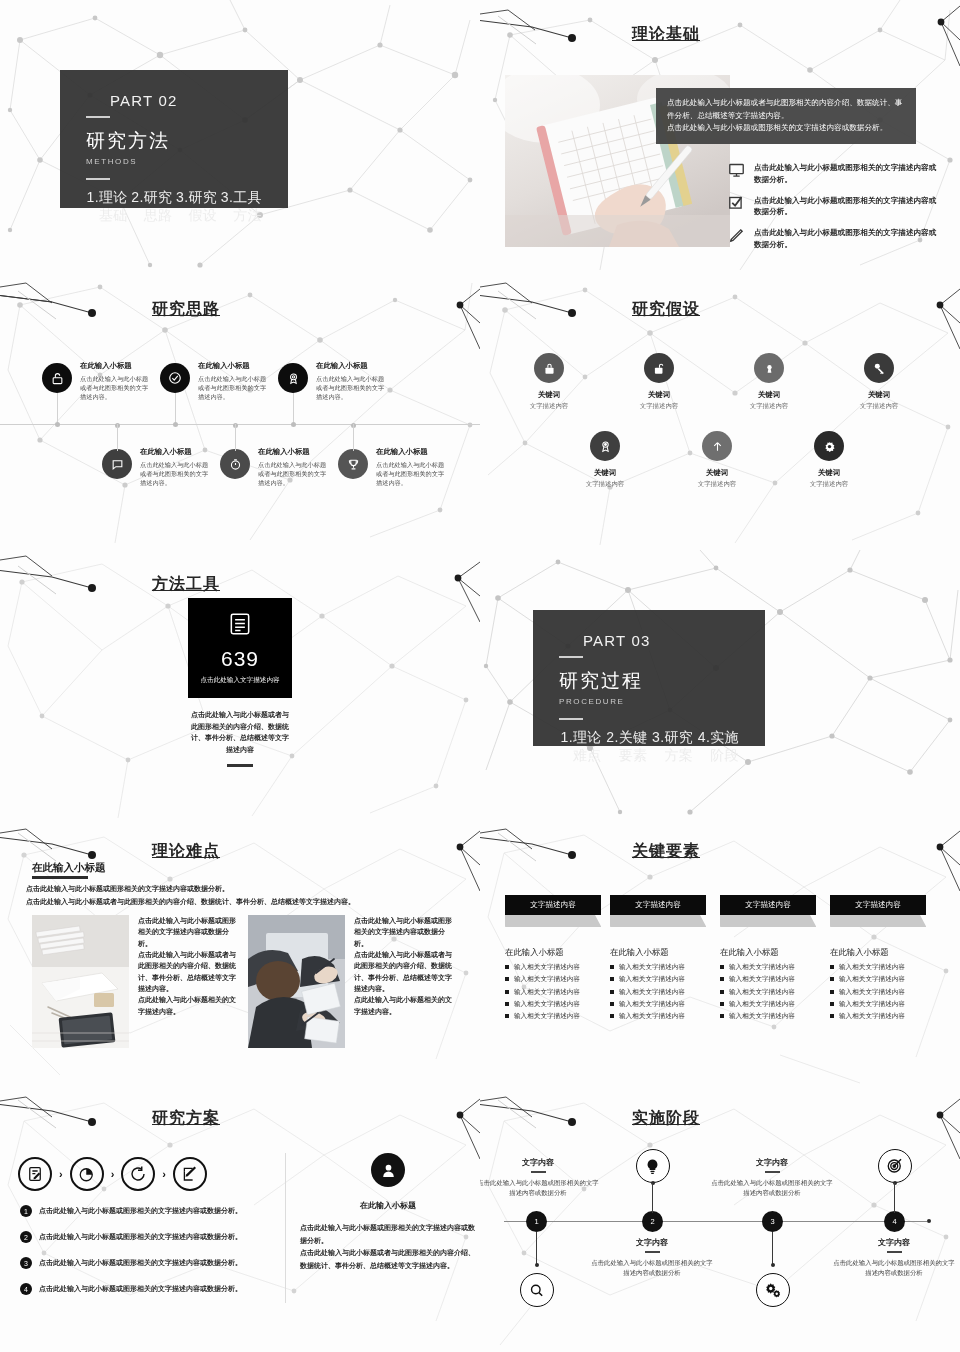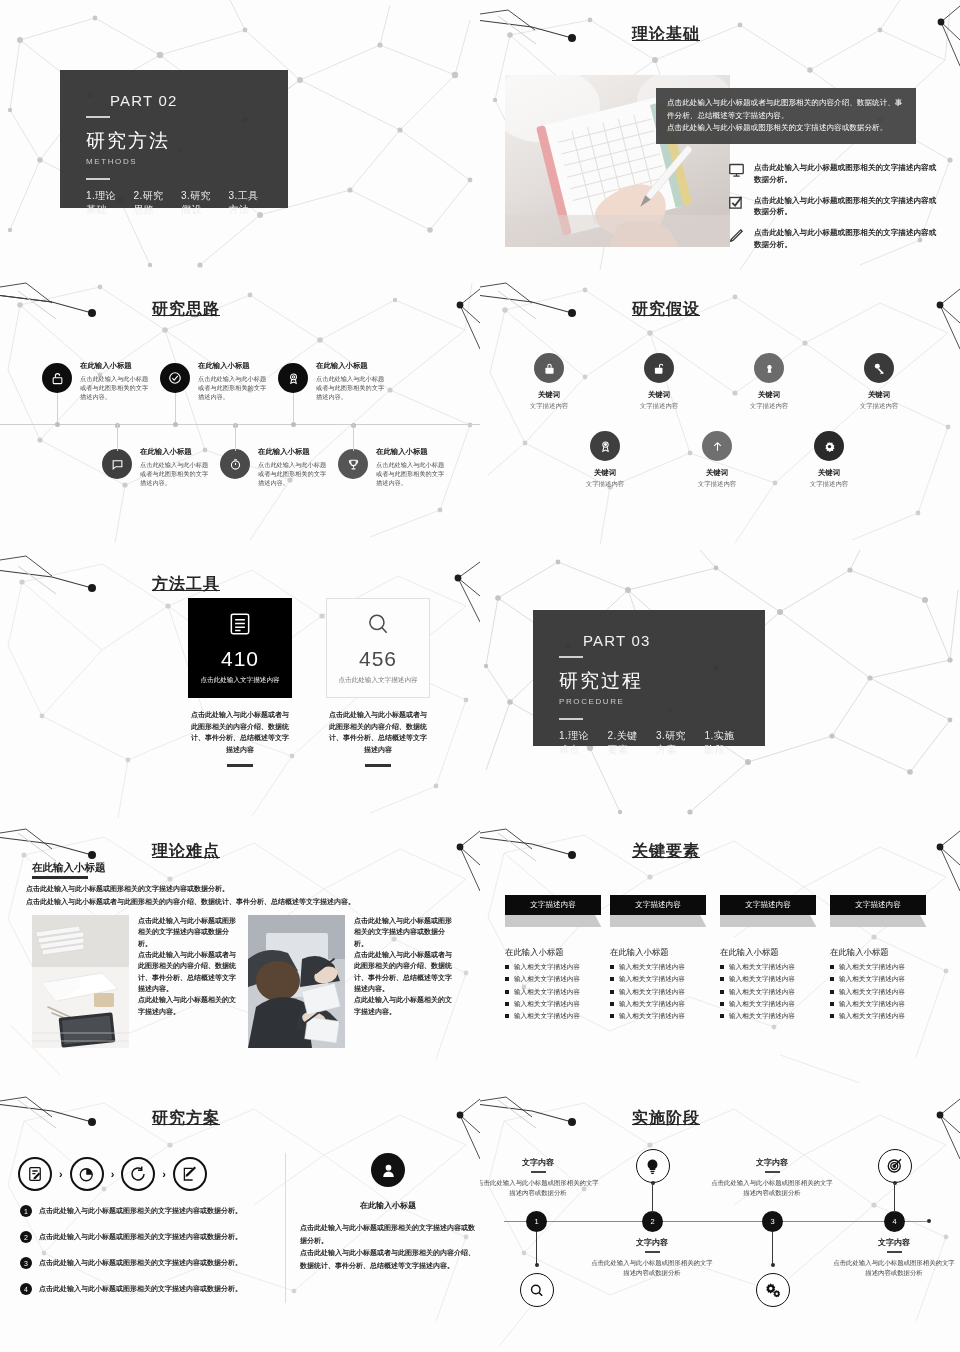--- a/index.html
+++ b/index.html
@@ -24,21 +24,21 @@
   .sec-head h2 { font-size:16px; font-weight:700; letter-spacing:1px; color:#262626; line-height:1;text-decoration:underline; }
 
   
   .cover { position:absolute; z-index:3; background:rgba(47,47,47,0.93); color:#fff;
            padding:22px 26px 20px 26px; }
   .cover .pnum { font-size:15px; letter-spacing:1.2px; font-weight:400; color:#f2f2f2;margin-left:24px; }
   .cover .rule { width:24px; height:2px; background:#cfcfcf; margin:7px 0 10px; }
   .cover .ctitle { font-size:19px; font-weight:500; letter-spacing:2px; }
   .cover .csub { font-size:8px; letter-spacing:1.6px; color:#cccccc; margin-top:3px; }
   .cover .rule2 { width:24px; height:2px; background:#cfcfcf; margin:12px 0 9px; }
-  .cover .cnav { font-size:10px; letter-spacing:.4px; color:#ededed; display:flex; gap:14px; }
+  .cover .cnav { font-size:14px; letter-spacing:.4px; color:#ededed; display:flex; gap:3px;text-align:right; }
 
   
   .photo { position:absolute; border:0; background:#e7e3e0; overflow:hidden; }
   .photo .ph { position:absolute; inset:0; }
   .darkbox { position:absolute; background:rgba(64,64,64,.93); color:#fff;
              font-size:7.6px; line-height:1.65; padding:9px 11px; z-index:4; }
   .bullets { position:absolute; z-index:4; display:flex; flex-direction:column; gap:9px; }
   .brow { display:flex; gap:9px; align-items:flex-start; }
   .brow .bi { width:17px; height:17px; flex:0 0 17px; color:#3a3a3a; }
   .brow .bt { font-size:7.6px; line-height:1.55; font-weight:700; color:#2e2e2e; }
@@ -585,41 +585,27 @@
 
 
     <div class="tool" style="left:188px; top:48px;">
       <div class="box dark">
         <span>
           <svg width="26" height="26" viewBox="0 0 24 24" fill="none" stroke="#fff" stroke-width="1.4">
             <rect x="4" y="3" width="16" height="18" rx="1.6"></rect>
               <path d="M7.5 8h9M7.5 11.5h9M7.5 15h9M7.5 18h5"></path>
           </svg>
         </span>
-        <div class="num">410</div>
+        <div class="num">639</div>
         <div class="cap">点击此处输入文字描述内容</div>
       </div>
       <div class="desc">点击此处输入与此小标题或者与此图形相关的内容介绍、数据统计、事件分析、总结概述等文字描述内容</div>
       <div class="ul"></div>
     </div>
 
-    <div class="tool" style="left:326px; top:48px;">
-      <div class="box light">
-        <span>
-          <svg width="26" height="26" viewBox="0 0 24 24" fill="none" stroke="#4a4a4a" stroke-width="1.4">
-              <circle cx="11" cy="10.5" r="6.5"></circle>
-              <path d="M15.8 15.4L20 20"></path>
-            </svg>
-        </span>
-        <div class="num">456</div>
-        <div class="cap">点击此处输入文字描述内容</div>
-      </div>
-      <div class="desc">点击此处输入与此小标题或者与此图形相关的内容介绍、数据统计、事件分析、总结概述等文字描述内容</div>
-      <div class="ul"></div>
-    </div>
   </section>
 
   <section class="slide">
     <svg class="net" viewBox="0 0 480 275" preserveAspectRatio="none">
       <g stroke="#d4d4d4" stroke-width="0.8" fill="none">
         <path d="M18 48 L78 12 L148 40 L88 96 Z M148 40 L236 18 L300 62 L236 118 L148 40 M300 62 L370 20 L445 50 L470 110 L390 128 L300 62
                  M88 96 L30 152 L110 198 L190 160 L148 40 M190 160 L236 118 M190 160 L268 212 L352 186 L390 128
                  M268 212 L210 262 M110 198 L140 262 M30 152 L6 220 M470 110 L478 40 M352 186 L430 222 M18 48 L6 116 L30 152
                  M430 222 L470 170 M390 128 L470 170 M236 18 L220 0 M370 20 L380 0"></path>
       </g>
@@ -651,21 +637,21 @@
     <div class="cover" style="left:53px; top:60px; width:232px; height:136px;">
       <div class="pnum">PART 03</div>
       <div class="rule"></div>
       <div class="ctitle">研究过程</div>
       <div class="csub">PROCEDURE</div>
       <div class="rule2"></div>
       <div class="cnav">
         <span>1.理论难点</span>
         <span>2.关键要素</span>
         <span>3.研究方案</span>
-        <span>1.实施阶段</span>
+        <span>4.实施阶段</span>
       </div>
     </div>
   </section>
 
   <section class="slide">
     <svg class="net" viewBox="0 0 480 270" preserveAspectRatio="none">
       <g stroke="#e4e4e4" stroke-width="0.7" fill="none">
         <path d="M24 30 L104 12 L170 54 L104 98 Z M170 54 L254 18 L324 64 L254 114 M324 64 L400 24 L466 54
                  M324 64 L394 114 L466 54 M104 98 L44 164 L130 208 L210 174 M210 174 L294 204 L394 114
                  M24 30 L8 94 L44 164 M394 114 L466 148 L436 234 M10 200 L60 250"></path>

